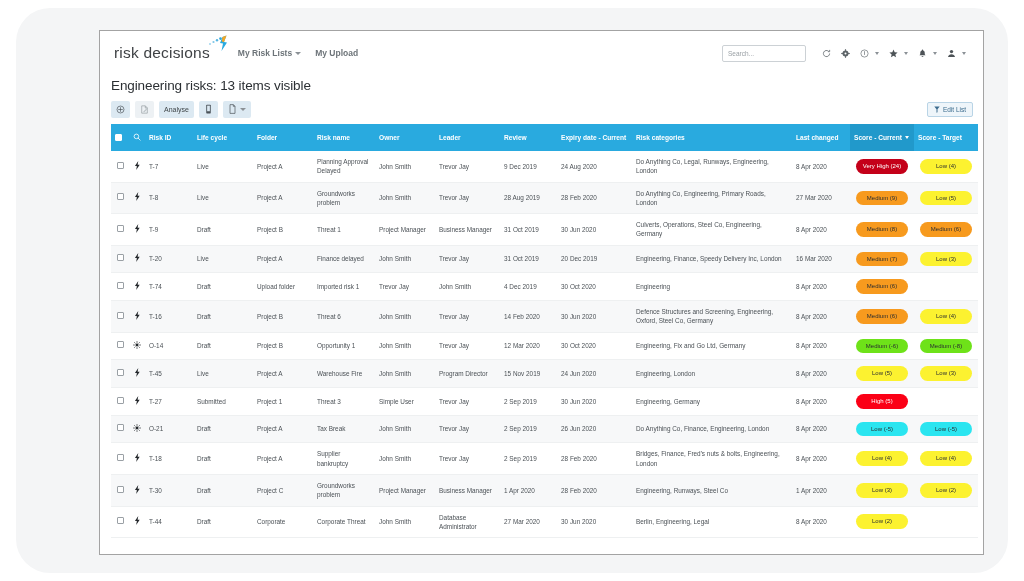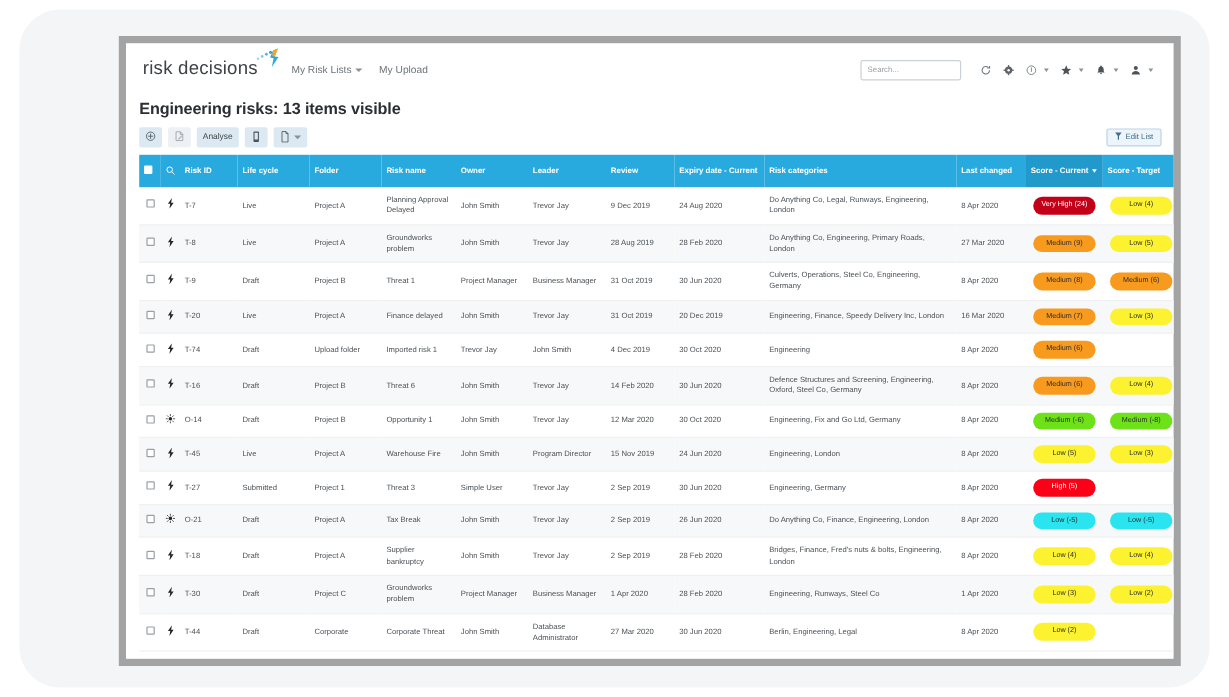--- a/index.html
+++ b/index.html
@@ -15,21 +15,21 @@
     left: 16px; top: 8px;
     width: 992px; height: 565px;
     background: #f4f5f6;
     border-radius: 34px;
   }
   .app-window {
     position: absolute;
     left: 83px; top: 22px;
     width: 885px; height: 525px;
     background: #ffffff;
-    border: 6px solid #a3a3a3;
+    border: 1px solid #a3a3a3;
     overflow: hidden;
   }
 
   
   .topbar {
     position: relative;
     height: 44px;
     padding: 0 10px;
     display: flex;
     align-items: center;
@@ -42,21 +42,21 @@
   }
   .brand-text {
     font-size: 15.5px;
     color: #3f4245;
     letter-spacing: .2px;
     font-family: "Liberation Sans", sans-serif;
     font-weight: 400;
     line-height: 1;
   }
   .brand-dots { position: absolute; right: -19px; top: -10px; width: 22px; height: 18px; }
-  .nav-links { display: flex; align-items: flex-end; margin-left: 28px; gap: 14px; }
+  .nav-links { display: flex; align-items: flex-end; margin-left: 28px; gap: 14px; font-weight: bold; }
   .nav-link {
     font-size: 8.5px; color: #6d7479; cursor: pointer;
     display: flex; align-items: center; gap: 3px; white-space: nowrap;
   }
   .caret-dn {
     width: 0; height: 0; border-left: 3px solid transparent;
     border-right: 3px solid transparent; border-top: 3.5px solid #8b9196;
   }
   .topbar-right {
     margin-left: auto; display: flex; align-items: center; gap: 3px; padding-right: 4px;
@@ -72,21 +72,21 @@
   }
   .ticon svg { display: block; }
   .tcaret {
     width: 0; height: 0; border-left: 2.5px solid transparent;
     border-right: 2.5px solid transparent; border-top: 3px solid #8b9196;
     margin-right: 3px; cursor: pointer;
   }
 
   
   .page-title {
-    font-size: 13.5px; font-weight: bold; color: #2b2f33;
+    font-size: 13.5px; font-weight: normal; color: #2b2f33;
     padding: 3px 0 0 11px; letter-spacing: -.1px;
   }
 
   
   .toolbar {
     display: flex; align-items: center; padding: 8px 10px 6px 11px; gap: 5px;
   }
   .tbtn {
     height: 17px; min-width: 19px; border-radius: 2px; background: #dce9f2;
     display: flex; align-items: center; justify-content: center;

